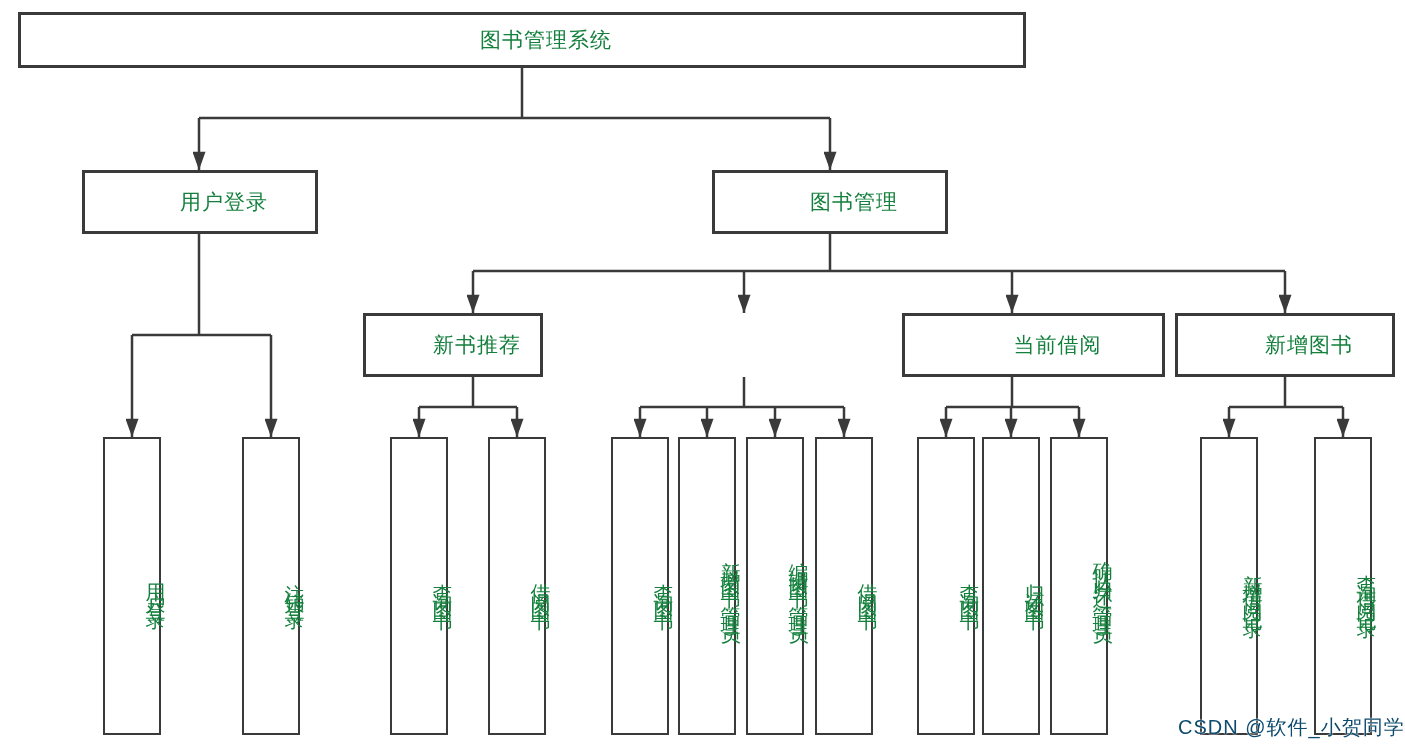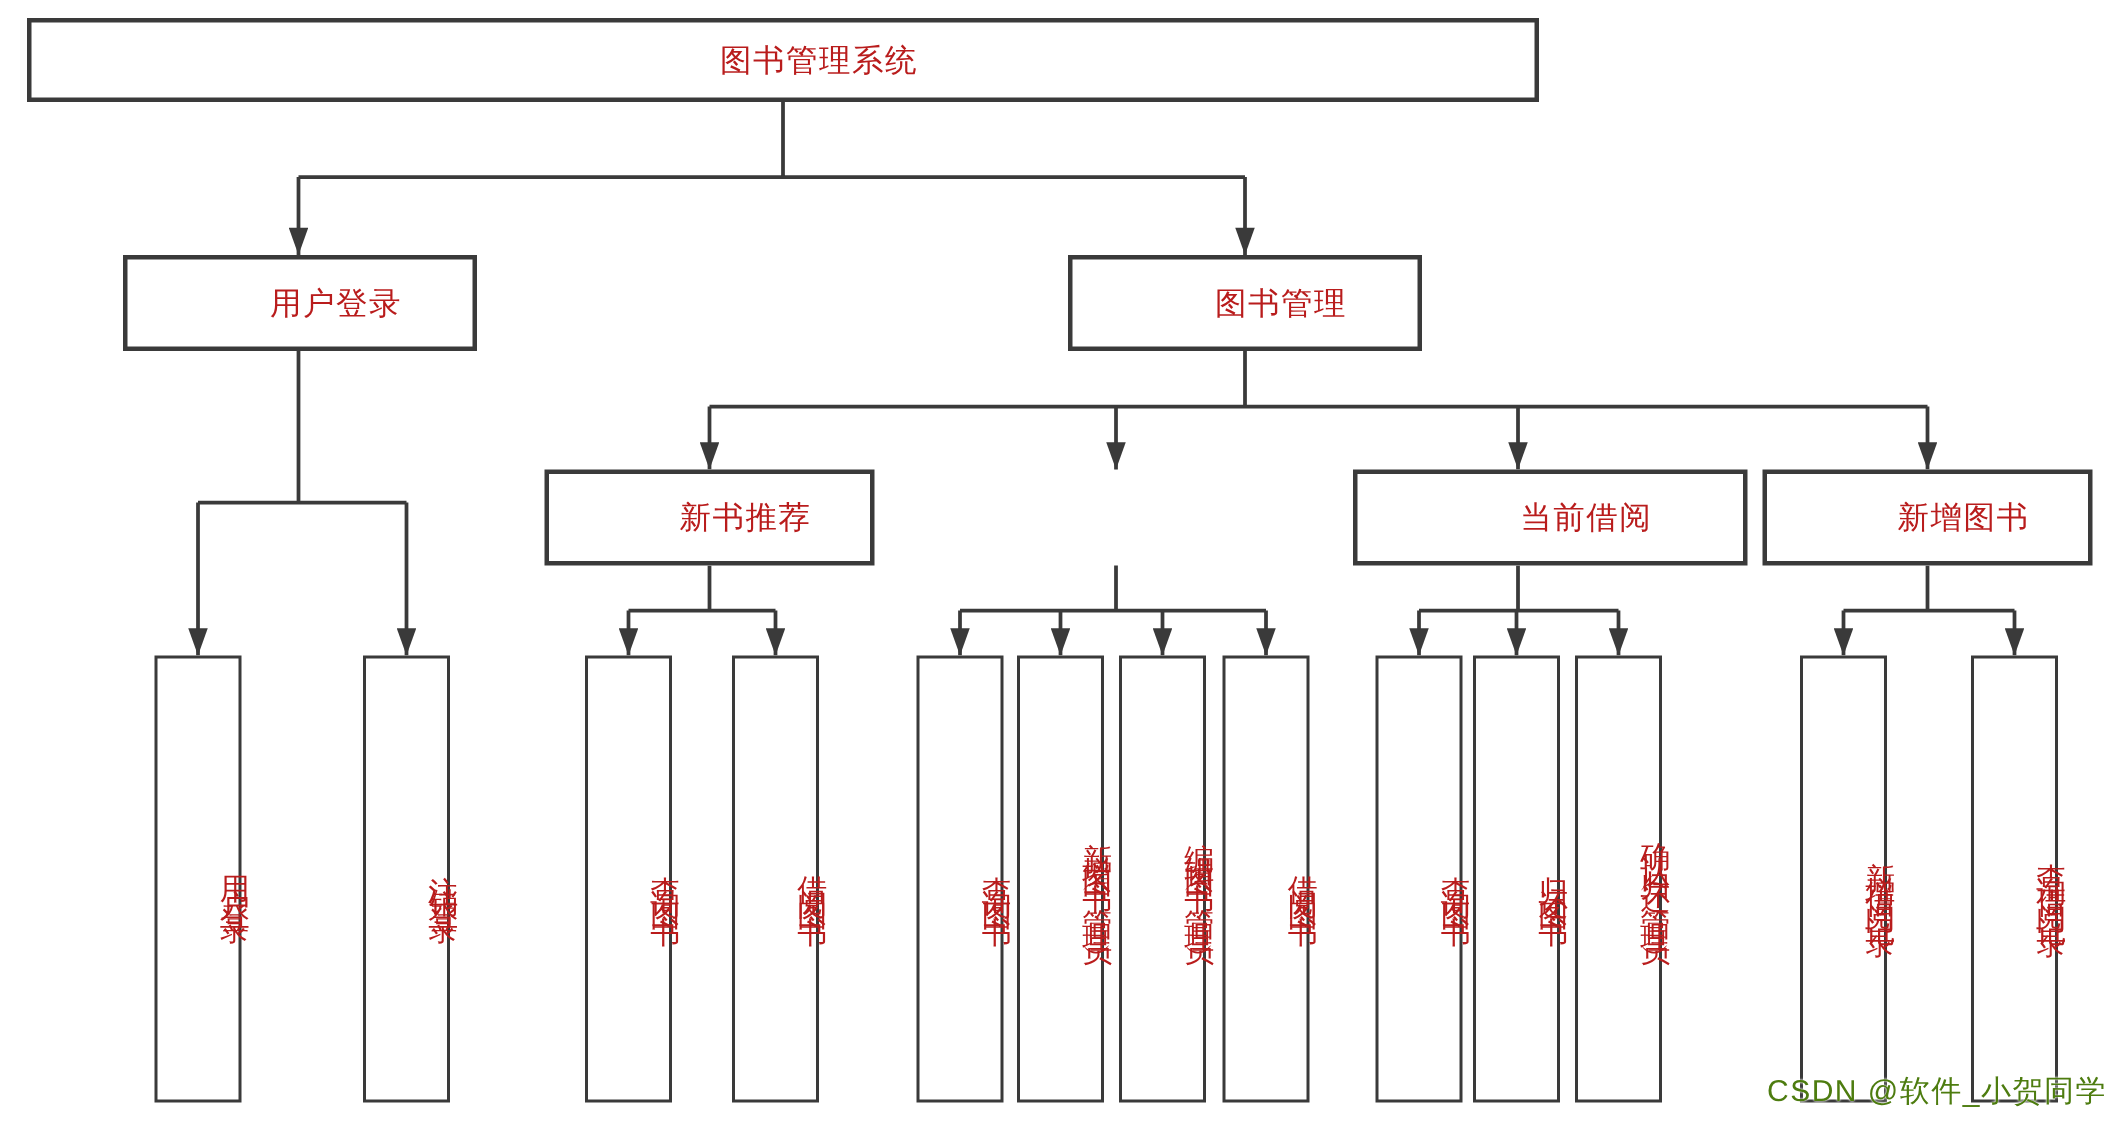--- a/index.html
+++ b/index.html
@@ -4,32 +4,32 @@
 <style>
   html,body{margin:0;padding:0;background:#ffffff;}
   #stage{
     position:relative;width:1405px;height:747px;background:#ffffff;overflow:hidden;
     font-family:"Liberation Sans","DejaVu Sans",sans-serif;
   }
   #wires{position:absolute;left:0;top:0;z-index:1;}
   .node{
     position:absolute;box-sizing:border-box;background:#ffffff;border:3px solid #3a3a3a;
     display:flex;align-items:center;justify-content:center;z-index:2;
-    color:#b91c1c;
+    color:#15803d;
     padding-left:48px;
   }
   .node.h span{font-size:21px;letter-spacing:1px;white-space:nowrap;}
   .node.v{border-width:2.5px;}
   .node.v span{
     writing-mode:vertical-rl;text-orientation:upright;
     font-size:20px;letter-spacing:9px;line-height:1;white-space:nowrap;
   }
   #watermark{
     position:absolute;z-index:3;left:1178px;top:714px;
-    font-size:20px;color:#4d7c0f;letter-spacing:1px;white-space:nowrap;
+    font-size:20px;color:#0c4a6e;letter-spacing:1px;white-space:nowrap;
     text-shadow:0 0 2px #ffffff,0 0 1px #ffffff;
   }
 </style>
 </head>
 <body>
 
 <div id="stage">
 
   <svg id="wires" width="1405" height="747" viewBox="0 0 1405 747">
     <defs>
@@ -78,21 +78,21 @@
     <span>图书管理系统</span>
   </div>
 
   <div class="node h" style="left:82px;top:170px;width:236px;height:64px">
     <span>用户登录</span>
   </div>
   <div class="node h" style="left:712px;top:170px;width:236px;height:64px">
     <span>图书管理</span>
   </div>
 
-  <div class="node h" style="left:363px;top:313px;width:220px;height:64px">
+  <div class="node h" style="left:363px;top:313px;width:180px;height:64px">
     <span>新书推荐</span>
   </div>
   <div class="node h" style="left:902px;top:313px;width:263px;height:64px">
     <span>当前借阅</span>
   </div>
   <div class="node h" style="left:1175px;top:313px;width:220px;height:64px">
     <span>新增图书</span>
   </div>
 
   <div class="node v" style="left:103px;top:437px;width:58px;height:298px">

